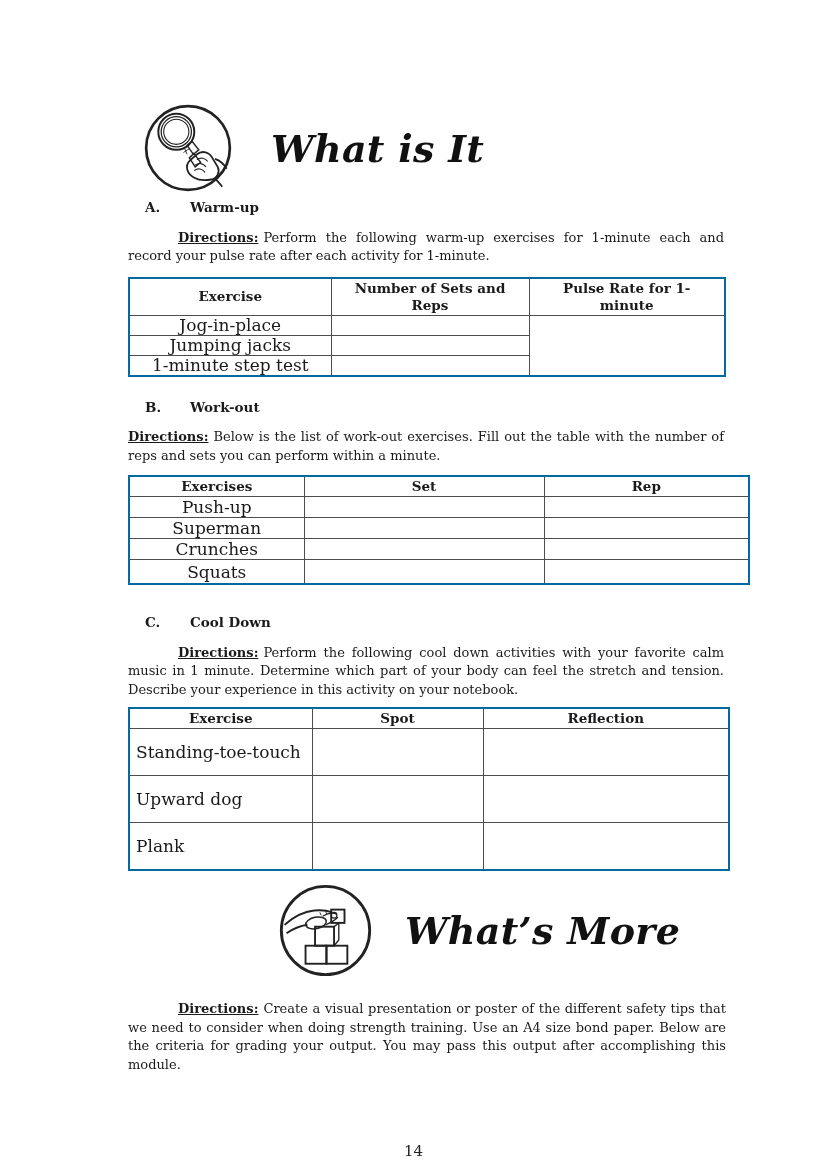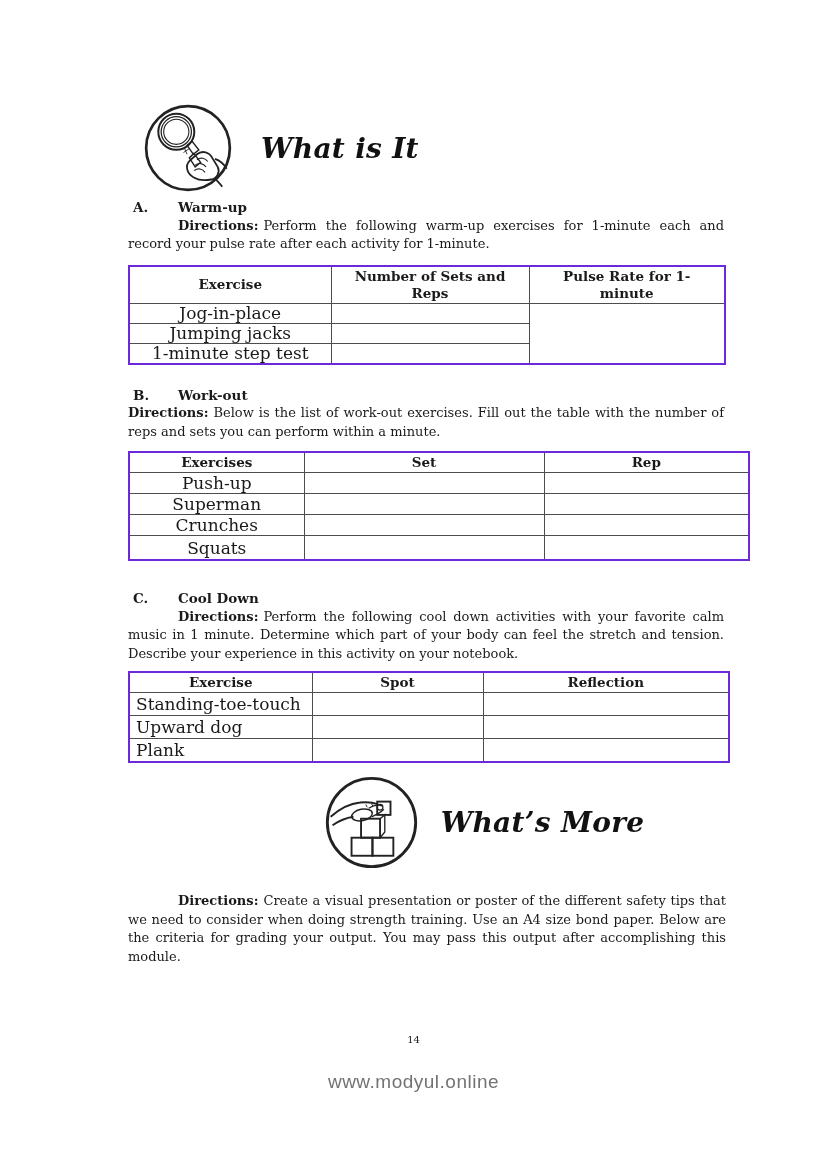--- a/index.html
+++ b/index.html
@@ -7,50 +7,50 @@
     width:827px; height:1169px;
     background:#ffffff;
     color:#1a1a1a;
     font-family:"DejaVu Serif", serif;
     overflow:hidden;
   }
   .icon-row { display:flex; align-items:center; }
   .icon-row-1 { margin:103px 0 0 143px; height:90px; gap:24px; }
   .icon-row-2 { margin:12px 0 0 145px; height:95px; gap:18px;justify-content:center; }
   .big-title {
-    margin:4px; font-size:28px; font-weight:bold; font-style:italic;
+    margin:14px; font-size:38px; font-weight:bold; font-style:italic;
     letter-spacing:0.3px; color:#111;
   }
   .content { margin-left:128px; width:596px; font-size:13px; line-height:18.5px; }
   .content-wide { margin-left:128px; width:598px; font-size:13px; line-height:18.5px; }
-  .sec-head { font-weight:bold; font-size:13.5px; margin:0; }
+  .sec-head { font-weight:bold; font-size:13.5px; margin:12px; }
   .sec-head.first { margin-top:5px; }
   .sec-head.mt-b { margin-top:21px; }
   .sec-head.mt-c { margin-top:28px; }
   .letter { display:inline-block; width:50px; padding-left:5px; box-sizing:border-box; }
   .para { margin:0; text-align:justify; }
   .para.indent { text-indent:50px; }
   .para.mt-d { margin-top:22px; }
-  .dirlabel { font-weight:bold; margin-right:5px; }
+  .dirlabel { font-weight:bold; margin-right:5px;text-decoration:underline; }
   table { border-collapse:collapse; table-layout:fixed; }
-  .tbl { border:2px solid #6d28d9; }
+  .tbl { border:2px solid #0369a1; }
   .tbl th, .tbl td {
     border:1px solid #4d4d4d;
     font-size:17px; text-align:center; vertical-align:middle;
     padding:1px 10px; overflow:hidden;
   }
   .tbl th { font-weight:bold; font-size:13.5px; line-height:17px; }
   .tbl-a { width:596px; margin-top:11px; }
   .tbl-a td { height:17px; line-height:17px; padding:1px 4px; }
   .tbl-b { width:620px; margin-top:10px; }
   .tbl-b td { height:18px; line-height:18px; padding:1px 12px; }
   .tbl-b tr.tall td { height:21px; }
   .tbl-c { width:600px; margin-top:8px; }
-  .tbl-c td { height:20px; line-height:20px; text-align:left; padding:1px 6px; }
-  .page-number { margin-top:68px; text-align:center; font-size:10px; color:#222; }
+  .tbl-c td { height:20px; line-height:20px; text-align:left; padding:13px 6px; }
+  .page-number { margin-top:68px; text-align:center; font-size:15px; color:#222; }
   .watermark {
     margin-top:26px; text-align:center; font-size:19px;
     color:#737373; font-family:"Liberation Sans", sans-serif;
     letter-spacing:0.5px;
   }
   .icon-svg { display:block; }
 </style>
 </head>
 <body>
 

